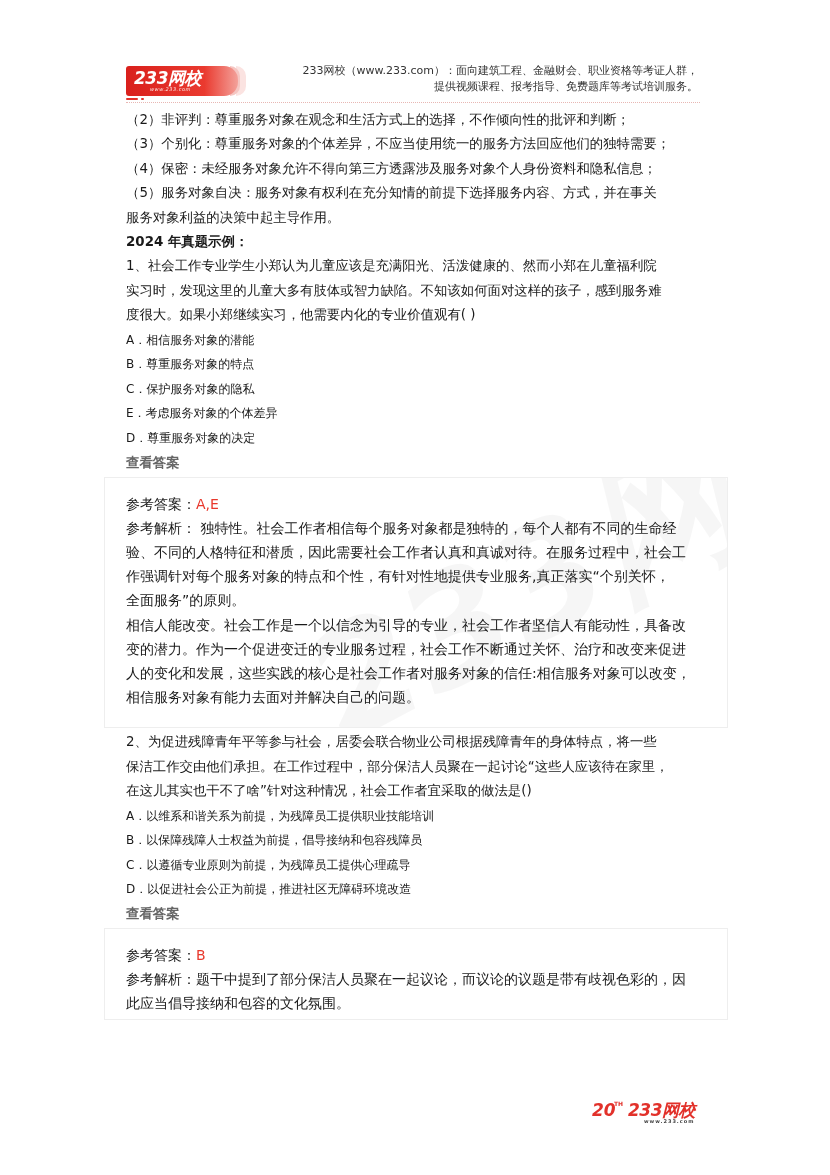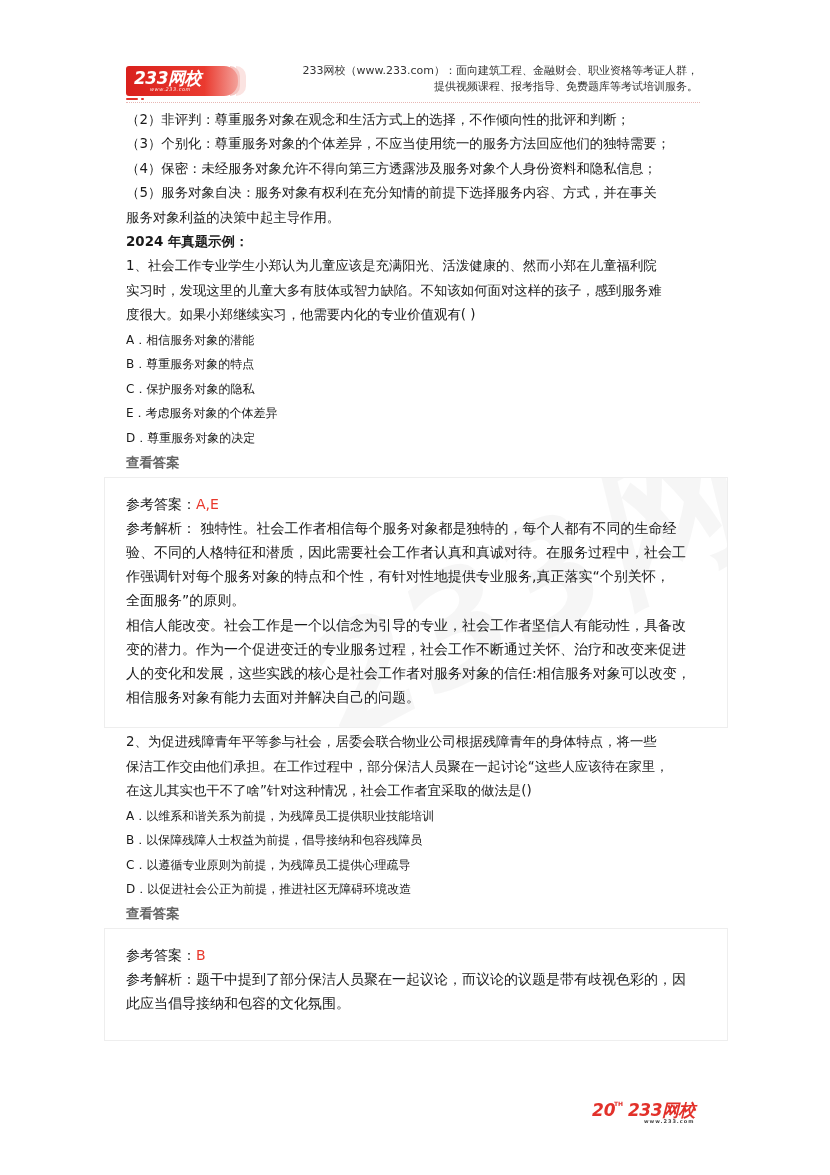--- a/index.html
+++ b/index.html
@@ -143,21 +143,21 @@
     <div style="margin-top:2px;">
       <div class="line">2、为促进残障青年平等参与社会，居委会联合物业公司根据残障青年的身体特点，将一些</div>
       <div class="line">保洁工作交由他们承担。在工作过程中，部分保洁人员聚在一起讨论“这些人应该待在家里，</div>
       <div class="line">在这儿其实也干不了啥”针对这种情况，社会工作者宜采取的做法是()</div>
       <div class="opt">A．以维系和谐关系为前提，为残障员工提供职业技能培训</div>
       <div class="opt">B．以保障残障人士权益为前提，倡导接纳和包容残障员</div>
       <div class="opt">C．以遵循专业原则为前提，为残障员工提供心理疏导</div>
       <div class="opt">D．以促进社会公正为前提，推进社区无障碍环境改造</div>
       <div><span class="view-answer">查看答案</span></div>
 
-      <div class="card" style="margin-top:2px; padding-bottom:24px;">
+      <div class="card" style="margin-top:2px; padding-bottom:3px;">
         <div class="row">
           <span>参考答案：</span><span class="ans-val">B</span>
         </div>
         <div class="row">参考解析：题干中提到了部分保洁人员聚在一起议论，而议论的议题是带有歧视色彩的，因</div>
         <div class="row">此应当倡导接纳和包容的文化氛围。</div>
       </div>
     </div>
   </div>
 
   <div class="footer-logo">

